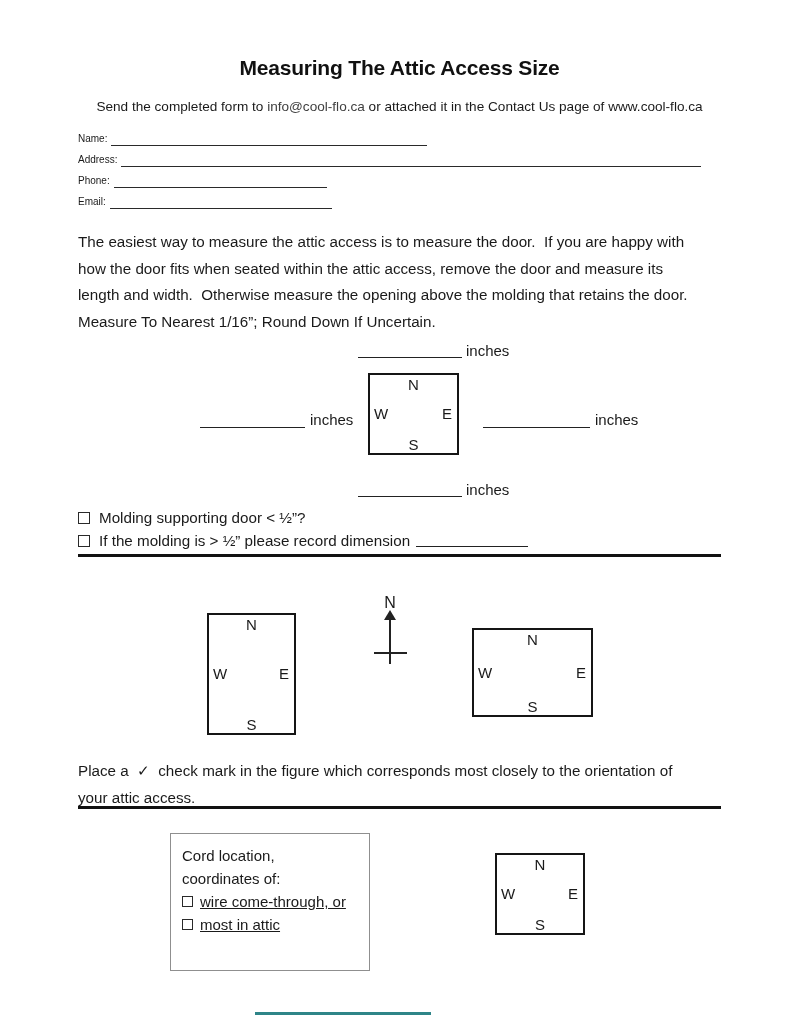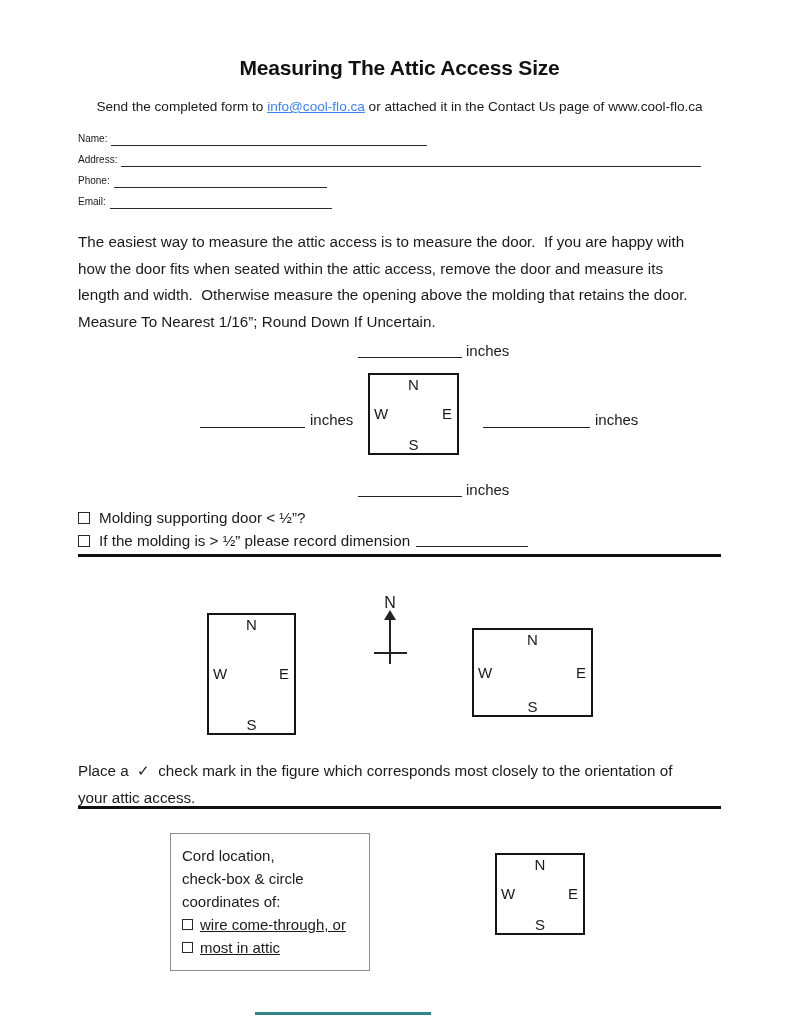--- a/index.html
+++ b/index.html
@@ -12,21 +12,21 @@
   
   .title {
     position:absolute; top:56px; left:0; right:0; text-align:center;
     font-size:21px; font-weight:bold; letter-spacing:-0.2px; color:#111;
   }
   .subtitle {
     position:absolute; top:99px; left:0; right:0; text-align:center;
     font-size:13.6px; color:#1a1a1a; white-space:pre;
   }
   .subtitle a, .email-link {
-    color:#3b82f6; text-decoration:underline; cursor:pointer;
+    color:#404040; cursor:pointer;
   }
   
   .contact { position:absolute; left:78px; top:128px; width:643px; }
   .field-row { display:flex; align-items:center; height:21px; font-size:10px; }
   .field-label { white-space:pre; padding-right:4px; }
   .blank-line { border-bottom:1.6px solid #2a2a2a; height:15px; display:inline-block; }
   .w-name    { width:316px; }
   .w-address { width:580px; }
   .w-phone   { width:213px; }
   .w-email   { width:222px; }
@@ -176,21 +176,20 @@
 
   <div class="instruction">
     <div>Place a  ✓  check mark in the figure which corresponds most closely to the orientation of</div>
     <div>your attic access.</div>
   </div>
 
   <div class="divider d2"></div>
 
   <div class="cord-box">
     <div class="t-row">Cord location,</div>
-    <div class="t-row">check-box &amp; circle</div>
     <div class="t-row">coordinates of:</div>
     <div class="cb-row">
       <span class="cb-box"></span>
       <span>wire come-through, or</span>
     </div>
     <div class="cb-row">
       <span class="cb-box"></span>
       <span>most in attic</span>
     </div>
   </div>

